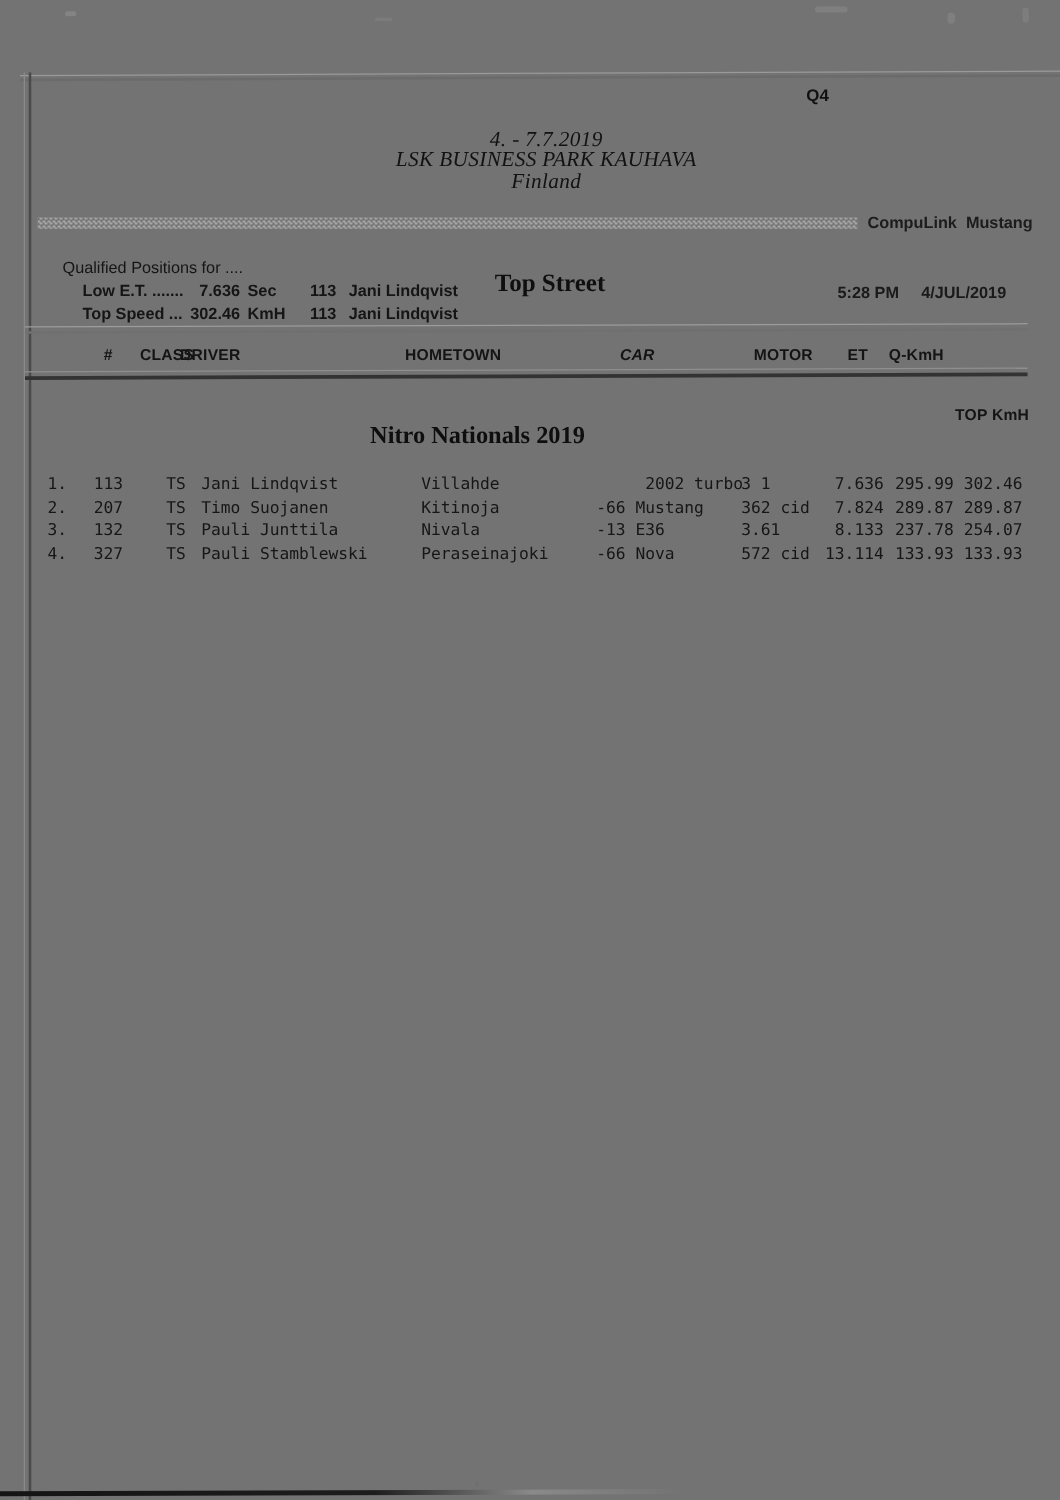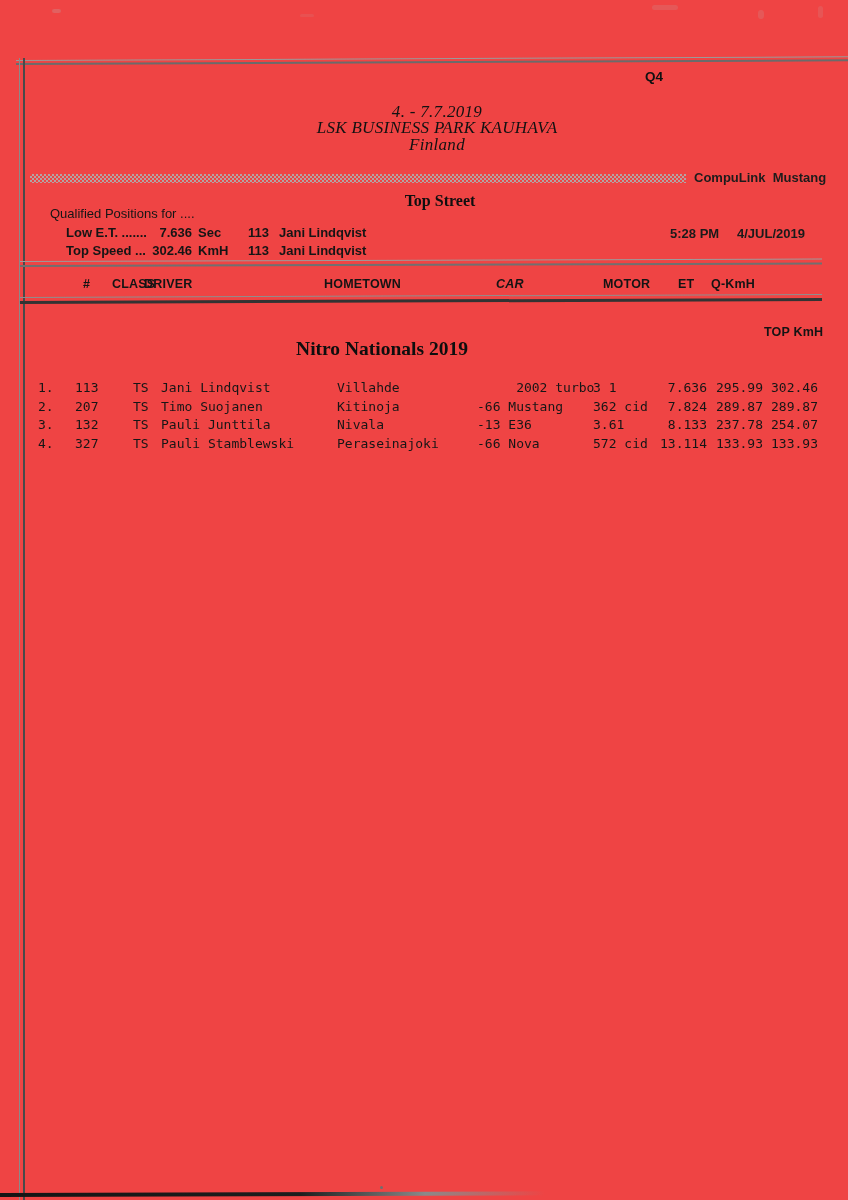--- a/index.html
+++ b/index.html
@@ -1,19 +1,19 @@
 <!DOCTYPE html>
 <html><head>
 <meta charset="utf-8">
 <style>
   * { margin:0; padding:0; box-sizing:border-box; }
   html,body { background:#ffffff; }
   .page {
     position:relative; width:848px; height:1200px;
-    background:#ef4444; overflow:hidden;
+    background:#737373; overflow:hidden;
     font-family:"Liberation Sans", sans-serif; color:#1a1a1a;
   }
   .abs { position:absolute; }
   .pre { white-space:pre; }
 
   
   .frame-top-1 { left:16px; top:60px; width:832px; height:1px; background:#9a9a9a; transform:rotate(-0.25deg); transform-origin:left center; }
   .frame-top-2 { left:16px; top:63px; width:832px; height:2px; background:#6b6b6b; transform:rotate(-0.25deg); transform-origin:left center; }
   .frame-left-1 { left:19px; top:58px; width:1px; height:1142px; background:#8a8a8a; }
   .frame-left-2 { left:23px; top:58px; width:2px; height:1142px; background:#4a4a4a; }
@@ -30,22 +30,22 @@
   .dot-band {
     left:30px; top:174px; width:656px; height:9px;
     background-image:conic-gradient(#adadad 25%, transparent 0 50%, #adadad 0 75%, transparent 0);
     background-size:4px 4px; opacity:0.9;
   }
   .brand { left:694px; top:170px; font-size:13px; font-weight:bold; color:#1c1c1c; }
 
   
   .qual-label { left:50px; top:206px; font-size:13px; font-weight:normal; color:#151515; }
   .class-title {
-    left:350px; top:192px; width:180px; text-align:center;
-    font-family:"Liberation Serif", serif; font-weight:bold; font-size:16px; color:#0f0f0f;
+    left:350px; top:216px; width:180px; text-align:center;
+    font-family:"Liberation Serif", serif; font-weight:bold; font-size:20px; color:#0f0f0f;
   }
   .stat-row { left:0; width:848px; height:17px; font-size:13px; font-weight:bold; color:#151515; }
   .stat-label { position:absolute; left:66px; white-space:pre; }
   .stat-value { position:absolute; left:120px; width:72px; text-align:right; }
   .stat-unit  { position:absolute; left:198px; }
   .stat-num   { position:absolute; left:248px; }
   .stat-driver{ position:absolute; left:279px; }
   .print-time { left:670px; top:226px; font-size:13px; font-weight:bold; }
   .print-date { left:737px; top:226px; font-size:13px; font-weight:bold; }
 

